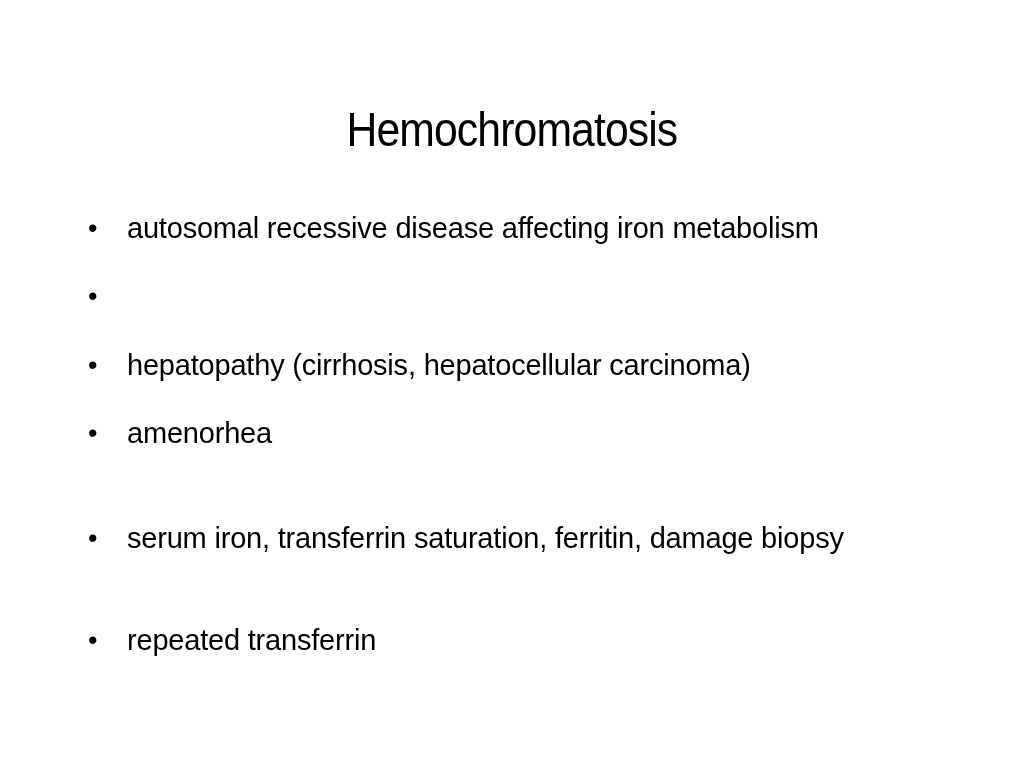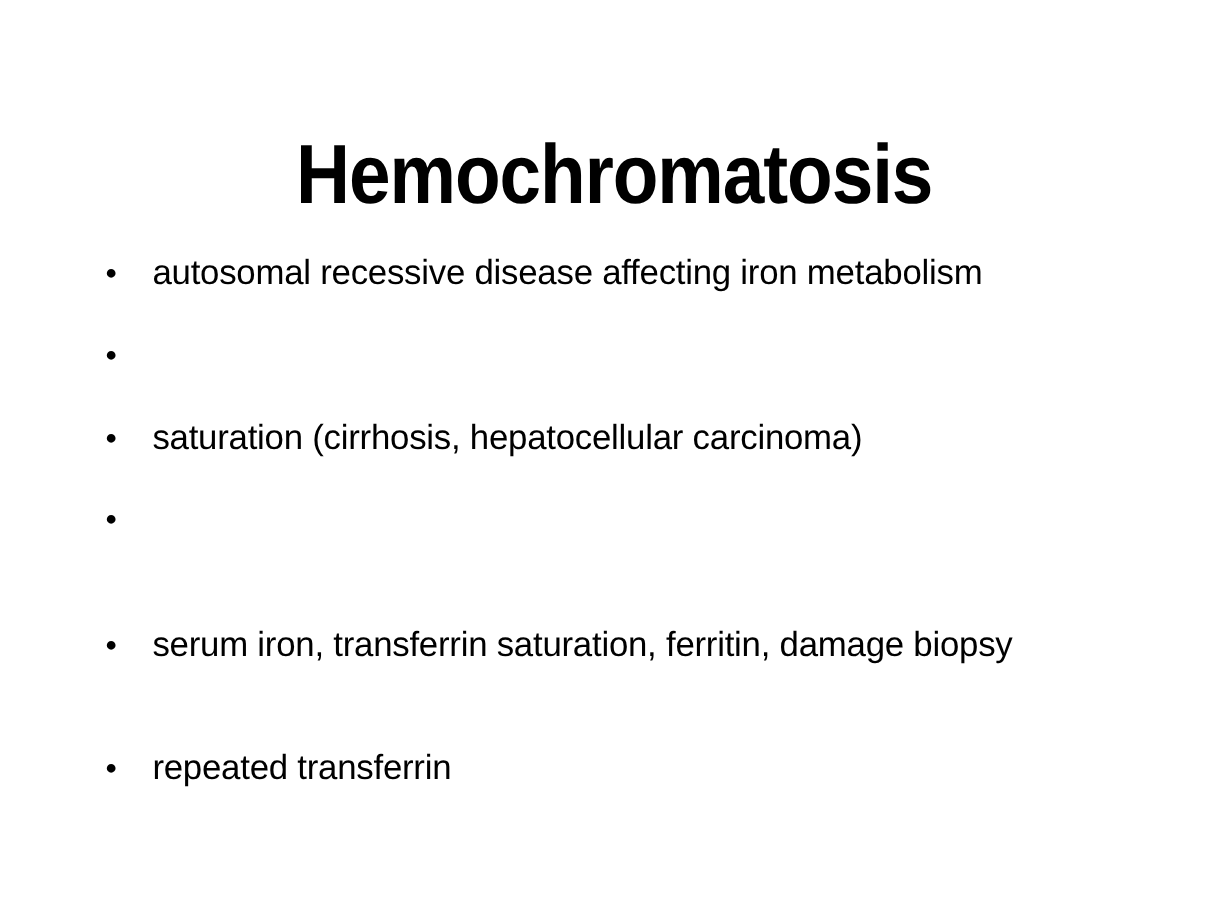--- a/index.html
+++ b/index.html
@@ -15,23 +15,23 @@
     color: #000000;
     font-family: "Liberation Sans", sans-serif;
     overflow: hidden;
   }
   .slide-title {
     position: absolute;
     top: 56px;
     left: 0;
     width: 1024px;
     text-align: center;
-    font-size: 70px;
+    font-size: 48px;
     line-height: 84px;
-    font-weight: 700;
+    font-weight: 400;
     white-space: nowrap;
   }
   .slide-title .title-text {
     display: inline-block;
     transform: scaleX(0.89);
     transform-origin: 50% 50%;
     letter-spacing: -1px;
   }
   .bullets {
     position: absolute;
@@ -81,27 +81,28 @@
 
     <div class="bullet-row g43">
       <span class="marker">•</span>
       <div class="lines">
       </div>
     </div>
 
     <div class="bullet-row g44">
       <span class="marker">•</span>
       <div class="lines">
-        <div class="line">saturation (cirrhosis, hepatocellular carcinoma)</div>
+        <div class="line">hepatopathy (cirrhosis, hepatocellular carcinoma)</div>
       </div>
     </div>
 
     <div class="bullet-row g43">
       <span class="marker">•</span>
       <div class="lines">
+        <div class="line">amenorhea</div>
       </div>
     </div>
 
     <div class="bullet-row g80">
       <span class="marker">•</span>
       <div class="lines">
         <div class="line">serum iron, transferrin saturation, ferritin, damage biopsy</div>
       </div>
     </div>
 

